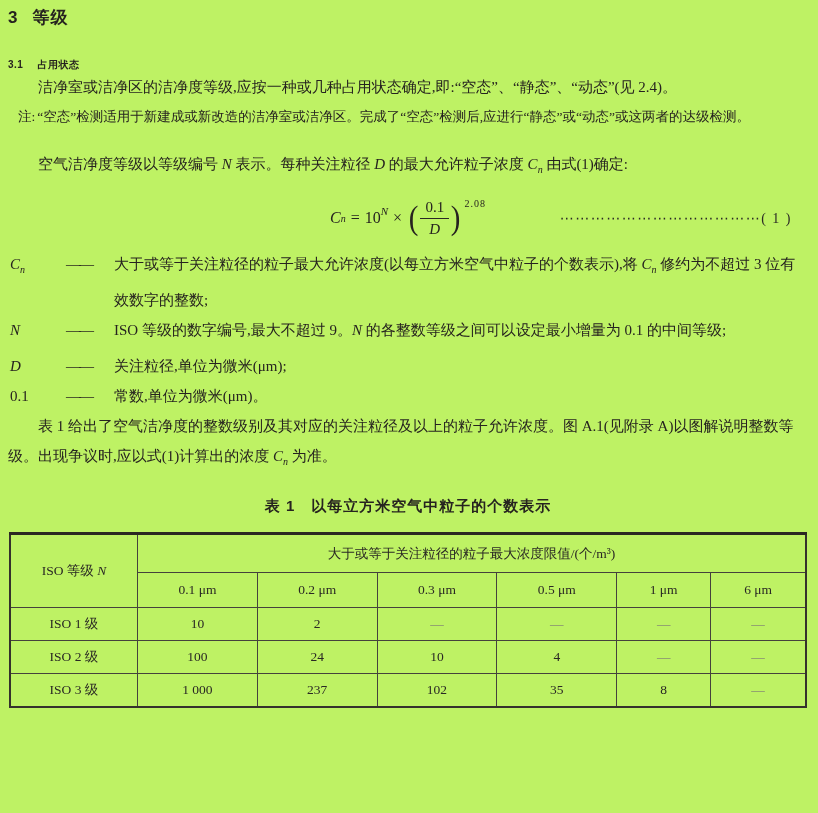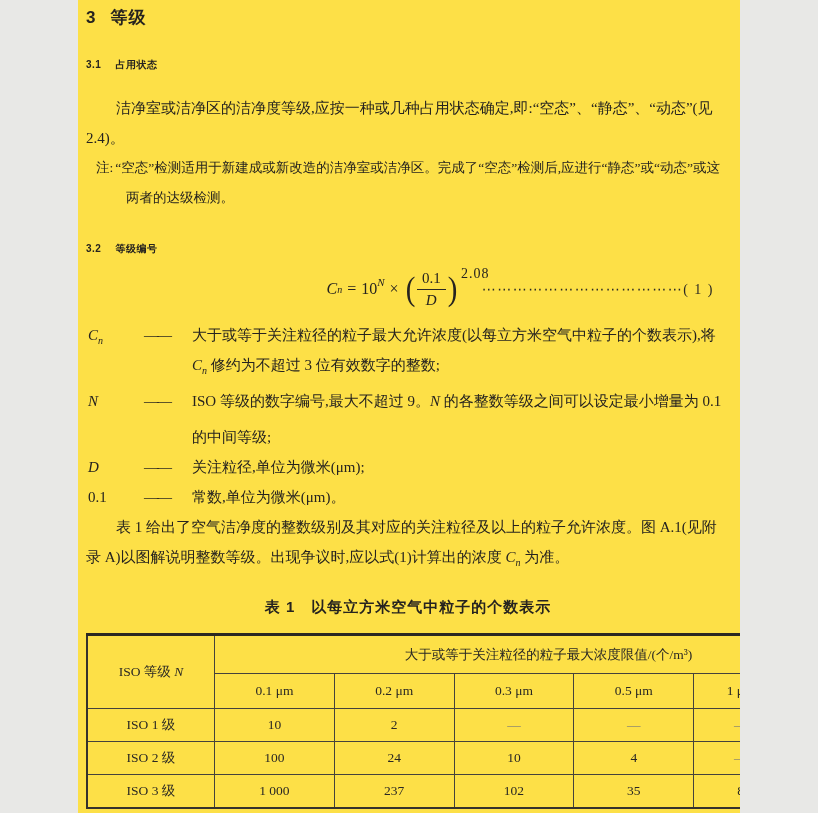--- a/index.html
+++ b/index.html
@@ -1,20 +1,20 @@
 <!DOCTYPE html>
 <html><head>
 <meta charset="utf-8">
 <style>
   html,body{margin:0;padding:0;background:#e8e8e6;}
   .page{
     position:relative;
-    width:662px;height:813px;
+    width:818px;height:813px;
     margin:0 auto;
-    background:#fde047;
+    background:#bef264;
     color:#26231f;
     overflow:hidden;
     font-family:"Liberation Serif","DejaVu Serif",serif;
     box-sizing:border-box;
     padding:4px 10px 16px 8px;
   }
   .h-main{
     font-family:"Liberation Sans","DejaVu Sans",sans-serif;
     font-weight:bold;font-size:17px;
     margin:2px 0 0 0;letter-spacing:1px;
@@ -22,42 +22,42 @@
   .h-sub{
     font-family:"Liberation Sans","DejaVu Sans",sans-serif;
     font-weight:bold;font-size:10px;
     margin:29px 0 0 0;letter-spacing:0.5px;
   }
   .h-num{margin-right:14px;}
   .body{
     font-size:15px;line-height:30px;margin:0;
   }
   .indent{text-indent:2em;}
-  .p1{margin-top:21px;}
+  .p1{}
   .note{
     font-size:13.5px;line-height:30px;
     margin:0 4px 0 10px;
     padding-left:30px;text-indent:-30px;
   }
   .note-label{margin-right:2px;}
   .var{font-style:italic;font-family:"Liberation Serif","DejaVu Serif",serif;}
   sub{font-size:10px;}
   .p2{margin-top:17px;}
   
   .formula-row{
     position:relative;height:58px;margin:4px 0 0 0;
     display:flex;align-items:center;justify-content:center;
   }
   .formula{display:inline-flex;align-items:center;font-size:16px;}
   .formula .op{margin:0 5px;}
   .frac{display:inline-block;text-align:center;vertical-align:middle;font-size:15px;line-height:1.25;}
   .frac .fnum{display:block;border-bottom:1.4px solid #2a2824;padding:0 5px 1px 5px;}
   .frac .fden{display:block;padding-top:1px;}
   .big-paren{font-size:34px;font-weight:400;line-height:0.8;margin:0 1px;transform:scaleX(0.85);}
-  .pow{font-size:14px;position:relative;top:-15px;margin-left:2px;letter-spacing:1px;}
+  .pow{font-size:10px;position:relative;top:-15px;margin-left:2px;letter-spacing:1px;}
   .base-exp{font-size:11px;position:relative;top:-7px;}
   .eq-dots{
     position:absolute;right:16px;top:50%;transform:translateY(-50%);
     font-size:14px;letter-spacing:1.5px;white-space:nowrap;color:#2a2824;
   }
   .where{margin-top:2px;}
   
   .defs{margin:2px 0 0 2px;}
   .def-row{display:flex;font-size:15px;line-height:30px;}
   .def-term{width:56px;flex:0 0 56px;}
@@ -98,22 +98,22 @@
 <div class="page">
 
   <h1 class="h-main"><span class="h-num">3</span><span>等级</span></h1>
 
   <h2 class="h-sub"><span class="h-num">3.1</span><span>占用状态</span></h2>
 
   <p class="body indent p1">洁净室或洁净区的洁净度等级,应按一种或几种占用状态确定,即:“空态”、“静态”、“动态”(见 2.4)。</p>
 
   <div class="note"><span class="note-label">注:</span><span>“空态”检测适用于新建成或新改造的洁净室或洁净区。完成了“空态”检测后,应进行“静态”或“动态”或这两者的达级检测。</span></div>
 
-  <h2 class="h-sub"><span class="h-num">3.2</span><span>等级编号</span></h2>
-
+
+  <p class="body indent p2"><span>空气洁净度等级以等级编号 </span><span class="var">N</span><span> 表示。每种关注粒径 </span><span class="var">D</span><span> 的最大允许粒子浓度 </span><span class="var">C</span><sub class="var">n</sub><span> 由式(1)确定:</span></p>
 
   <div class="formula-row">
     <span class="formula">
         <span class="var">C</span>
         <sub class="var">n</sub>
         <span class="op">=</span>
         <span>10</span>
         <span class="base-exp var">N</span>
         <span class="op">×</span>
         <span class="big-paren">(</span>

